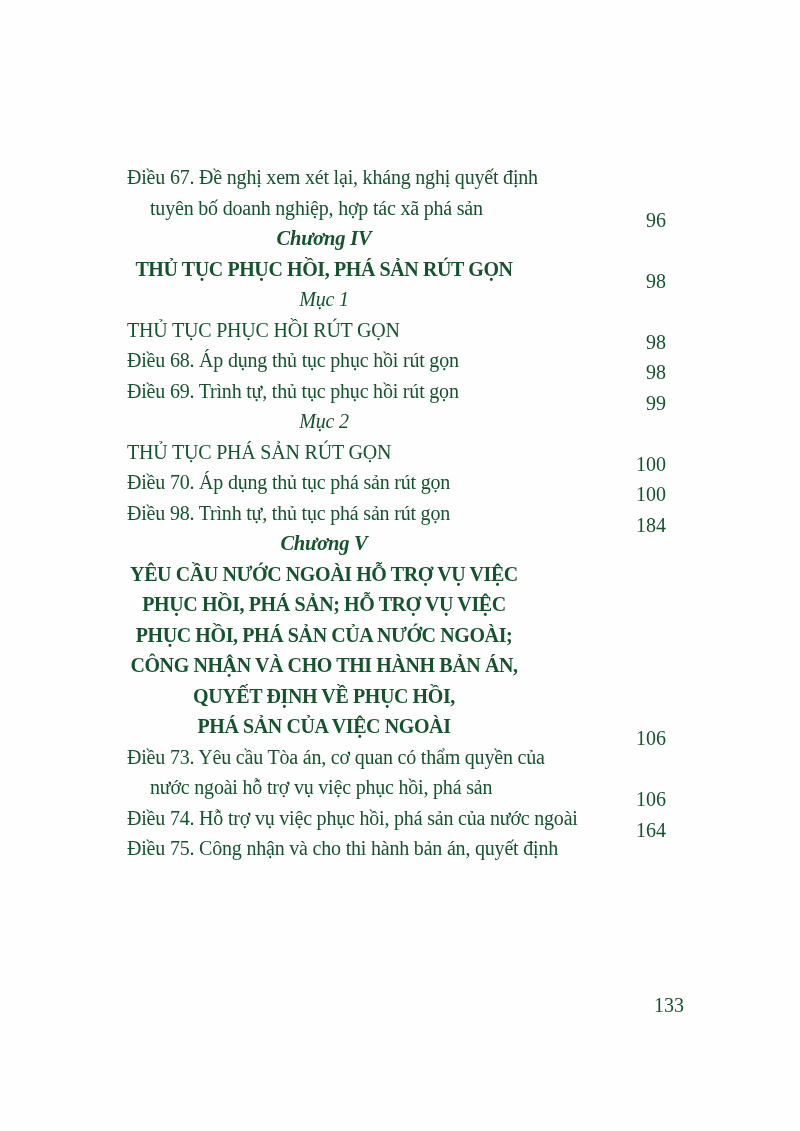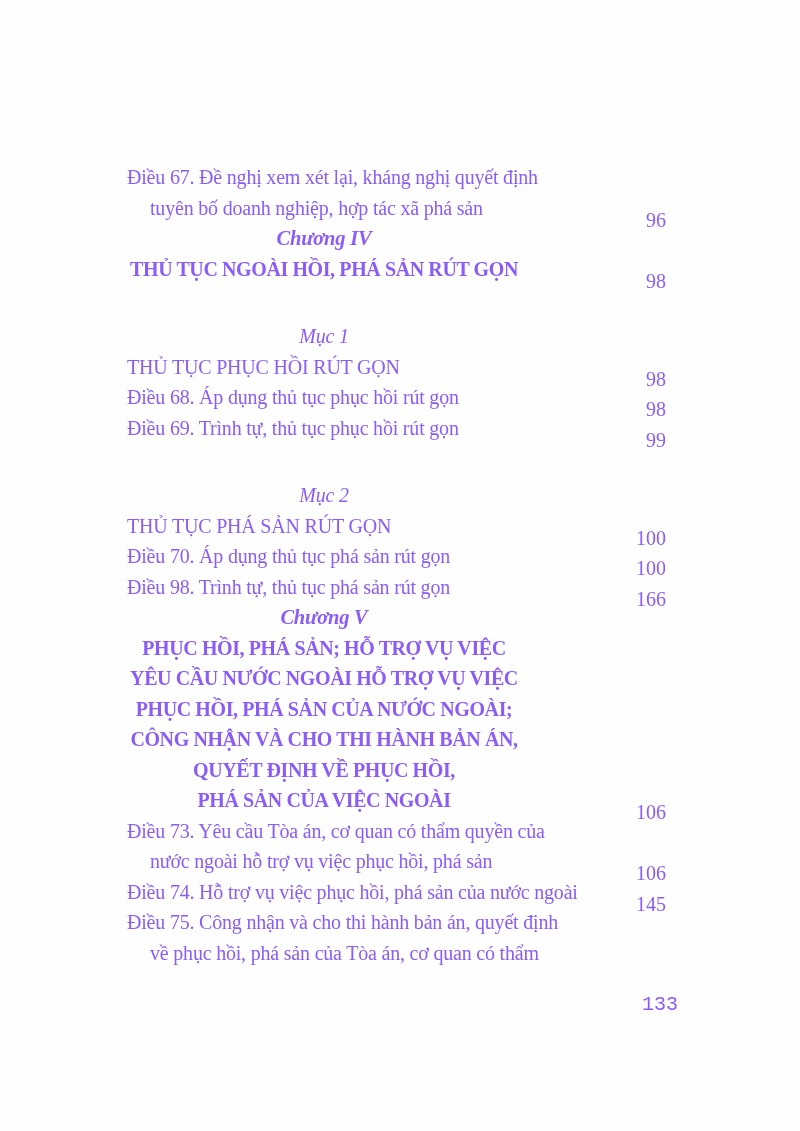--- a/index.html
+++ b/index.html
@@ -7,21 +7,21 @@
     padding: 0;
     background: #ffffff;
   }
   .sheet {
     position: relative;
     width: 800px;
     height: 1131px;
     background: #fefefdff;
     background: #fefefe;
     font-family: "Liberation Serif", serif;
-    color: #8b5cf6;
+    color: #14532d;
     overflow: hidden;
   }
   .toc {
     position: absolute;
     left: 127px;
     top: 162px;
     width: 541px; 
   }
   .row {
     position: relative;
@@ -45,60 +45,58 @@
     text-align: center;
     padding-right: 147px;
     font-weight: bold;
     font-size: 20px;
     letter-spacing: -0.4px;
   }
   .section-label .txt {
     text-align: center;
     padding-right: 147px;
     font-style: italic;
-    margin-top: 37px;
   }
   .section-title .txt {
     text-align: left;
     padding-right: 109px;
     letter-spacing: -0.2px;
   }
   .pg {
     position: absolute;
     right: 2px;
     top: 12px;
     letter-spacing: 0;
   }
   .footer-pg {
     position: absolute;
     top: 992px;
-    right: 122px;
+    right: 116px;
     font-size: 20px;
     line-height: 26px;
-    font-family: Liberation Mono, monospace;
   }
 </style>
 </head>
 <body>
 
 <div class="sheet">
 
   <div class="toc" id="toc-list">
       <div class="row entry">
         <span class="txt">Điều 67. Đề nghị xem xét lại, kháng nghị quyết định</span>
       </div>
       <div class="row entry-cont">
         <span class="txt">tuyên bố doanh nghiệp, hợp tác xã phá sản</span>
         <span class="pg">96</span>
       </div>
       <div class="row chapter-label">
         <span class="txt">Chương IV</span>
       </div>
       <div class="row chapter-title">
-        <span class="txt">THỦ TỤC NGOÀI HỒI, PHÁ SẢN RÚT GỌN</span>
+        <span class="txt">THỦ TỤC PHỤC HỒI, PHÁ SẢN RÚT GỌN</span>
         <span class="pg">98</span>
       </div>
       <div class="row section-label">
         <span class="txt">Mục 1</span>
       </div>
       <div class="row section-title">
         <span class="txt">THỦ TỤC PHỤC HỒI RÚT GỌN</span>
         <span class="pg">98</span>
       </div>
       <div class="row entry">
@@ -115,30 +113,30 @@
       <div class="row section-title">
         <span class="txt">THỦ TỤC PHÁ SẢN RÚT GỌN</span>
         <span class="pg">100</span>
       </div>
       <div class="row entry">
         <span class="txt">Điều 70. Áp dụng thủ tục phá sản rút gọn</span>
         <span class="pg">100</span>
       </div>
       <div class="row entry">
         <span class="txt">Điều 98. Trình tự, thủ tục phá sản rút gọn</span>
-        <span class="pg">166</span>
+        <span class="pg">184</span>
       </div>
       <div class="row chapter-label">
         <span class="txt">Chương V</span>
       </div>
       <div class="row chapter-title">
-        <span class="txt">PHỤC HỒI, PHÁ SẢN; HỖ TRỢ VỤ VIỆC</span>
+        <span class="txt">YÊU CẦU NƯỚC NGOÀI HỖ TRỢ VỤ VIỆC</span>
       </div>
       <div class="row chapter-title">
-        <span class="txt">YÊU CẦU NƯỚC NGOÀI HỖ TRỢ VỤ VIỆC</span>
+        <span class="txt">PHỤC HỒI, PHÁ SẢN; HỖ TRỢ VỤ VIỆC</span>
       </div>
       <div class="row chapter-title">
         <span class="txt">PHỤC HỒI, PHÁ SẢN CỦA NƯỚC NGOÀI;</span>
       </div>
       <div class="row chapter-title">
         <span class="txt">CÔNG NHẬN VÀ CHO THI HÀNH BẢN ÁN,</span>
       </div>
       <div class="row chapter-title">
         <span class="txt">QUYẾT ĐỊNH VỀ PHỤC HỒI,</span>
       </div>
@@ -148,25 +146,22 @@
       </div>
       <div class="row entry">
         <span class="txt">Điều 73. Yêu cầu Tòa án, cơ quan có thẩm quyền của</span>
       </div>
       <div class="row entry-cont">
         <span class="txt">nước ngoài hỗ trợ vụ việc phục hồi, phá sản</span>
         <span class="pg">106</span>
       </div>
       <div class="row entry">
         <span class="txt">Điều 74. Hỗ trợ vụ việc phục hồi, phá sản của nước ngoài</span>
-        <span class="pg">145</span>
+        <span class="pg">164</span>
       </div>
       <div class="row entry">
         <span class="txt">Điều 75. Công nhận và cho thi hành bản án, quyết định</span>
-      </div>
-      <div class="row entry-cont">
-        <span class="txt">về phục hồi, phá sản của Tòa án, cơ quan có thẩm</span>
       </div>
     </div>
 
   <div class="footer-pg">133</div>
 
 </div>
 
 </body></html>

